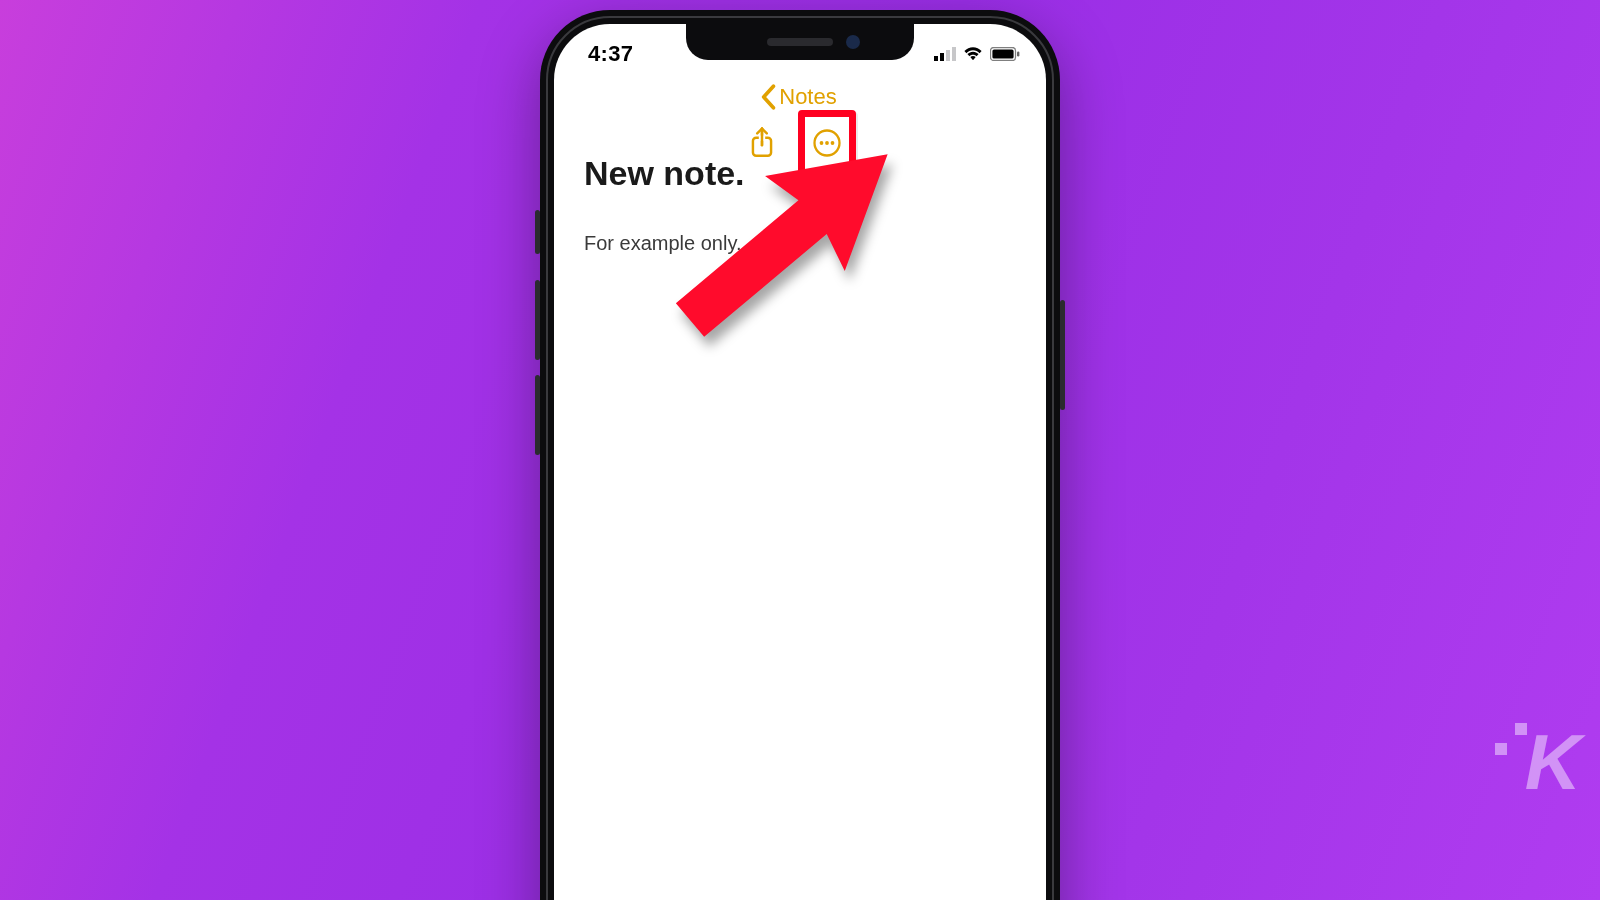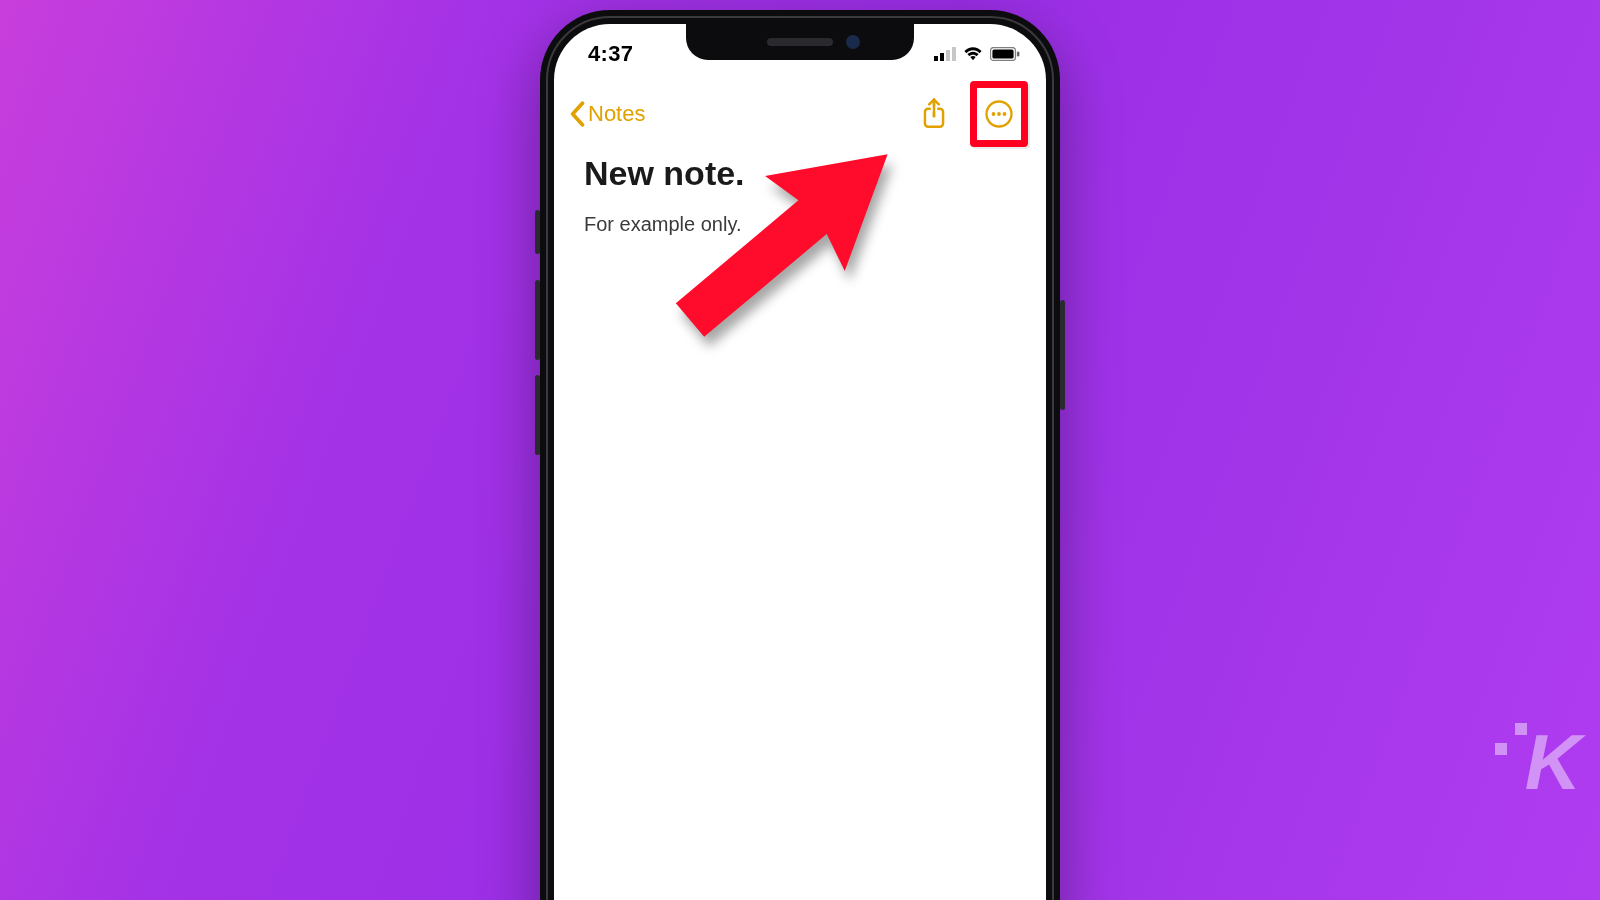--- a/index.html
+++ b/index.html
@@ -104,20 +104,21 @@
   
   .navbar {
     position: absolute;
     top: 60px;
     left: 0; right: 0;
     height: 60px;
     display: flex;
     align-items: center;
     justify-content: space-between;
     padding: 0 18px 0 14px;
+    flex-direction: column;
   }
   .nav-left {
     display: flex;
     align-items: center;
     gap: 2px;
     color: #e1a100;
     font-size: 22px;
   }
   .nav-right {
     display: flex;
@@ -146,21 +147,21 @@
   .note-content {
     position: absolute;
     top: 130px;
     left: 30px;
     right: 30px;
   }
   .note-title {
     font-size: 34px;
     font-weight: 700;
     color: #1a1a1a;
-    margin-bottom: 20px;
+    margin-bottom: 39px;
   }
   .note-body {
     font-size: 20px;
     color: #3a3a3a;
     font-weight: 400;
   }
 
   
   .arrow-anno {
     position: absolute;

